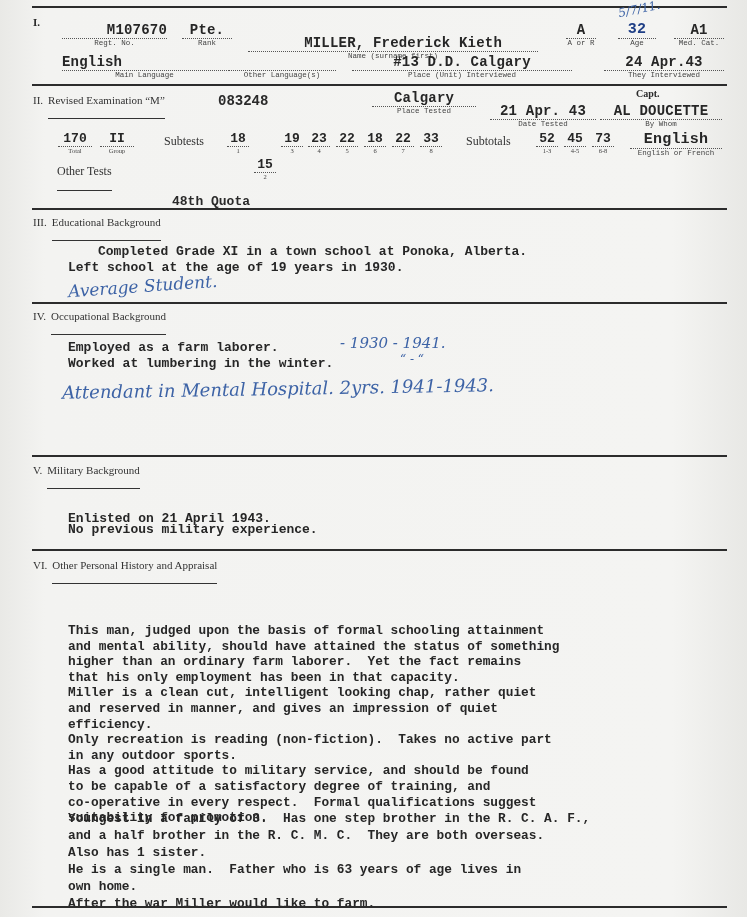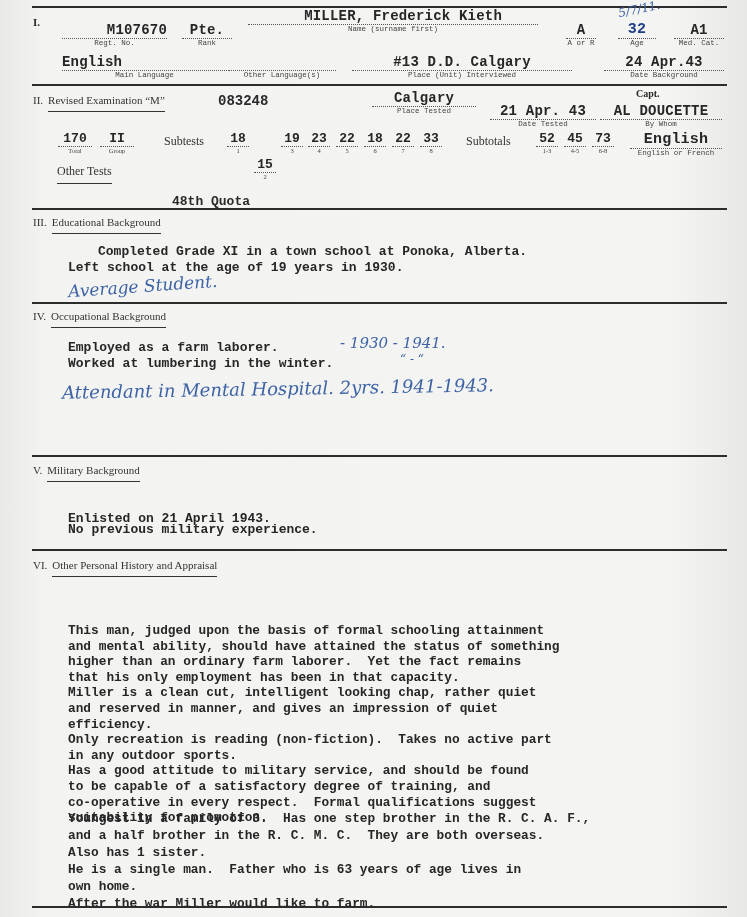--- a/index.html
+++ b/index.html
@@ -25,21 +25,21 @@
   }
   .field .lbl {
     display: block; font-family: Liberation Mono, monospace;
     font-size: 7.5px; line-height: 9px; color: #444; white-space: nowrap;
   }
   .sec-title {
     position: absolute; font-family: "Liberation Serif", "DejaVu Serif", serif;
     font-size: 11px; color: #333; white-space: nowrap;
   }
   .sec-title .num { margin-right: 5px; }
-  .sec-title .txt { border-bottom: 1px solid #333; padding-bottom: 5px; }
+  .sec-title .txt { border-bottom: 1px solid #333; padding-bottom: 12px; }
   .typed {
     position: absolute; left: 68px;
     font-family: "Liberation Mono", "DejaVu Sans Mono", monospace;
     font-size: 13px; font-weight: bold; line-height: 15.5px; color: #262626;
     white-space: pre;
   }
   .hand {
     position: absolute; font-family: "DejaVu Serif", serif; font-style: italic;
     color: #3d63a6; white-space: nowrap;
   }
@@ -61,21 +61,21 @@
   <div class="abs serif" style="left:33px;top:16px;font-size:11px;font-weight:bold;">I.</div>
 
   <div class="field" style="left:62px;top:22px;width:105px;">
     <span class="val" style="text-align:right;">M107670</span>
     <span class="lbl">Regt. No.</span>
   </div>
   <div class="field" style="left:182px;top:22px;width:50px;">
     <span class="val">Pte.</span>
     <span class="lbl">Rank</span>
   </div>
-  <div class="field" style="left:248px;top:8px;width:290px;">
+  <div class="field" style="left:248px;top:35px;width:290px;">
     <span class="val" style="text-align:right;padding-right:36px;">MILLER, Frederick Kieth</span>
     <span class="lbl">Name (surname first)</span>
   </div>
   <div class="field" style="left:566px;top:22px;width:30px;">
     <span class="val">A</span>
     <span class="lbl">A or R</span>
   </div>
   <div class="hand" style="left:618px;top:2px;font-size:12px;transform:rotate(-12deg);">5/7/11.</div>
   <div class="field" style="left:618px;top:22px;width:38px;">
     <span class="val" style="color:#1f3f86;font-size:15px;">32</span>
@@ -93,21 +93,21 @@
   <div class="field" style="left:228px;top:54px;width:108px;">
     <span class="val" style="min-height:16px;"></span>
     <span class="lbl">Other Language(s)</span>
   </div>
   <div class="field" style="left:352px;top:54px;width:220px;">
     <span class="val">#13 D.D. Calgary</span>
     <span class="lbl">Place (Unit) Interviewed</span>
   </div>
   <div class="field" style="left:604px;top:54px;width:120px;">
     <span class="val">24 Apr.43</span>
-    <span class="lbl">Date Background</span>
+    <span class="lbl">They Interviewed</span>
   </div>
 
   <div class="rule" style="top:84px;"></div>
 
   <div class="sec-title" style="left:33px;top:94px;">
     <span class="num">II.</span><span class="txt">Revised Examination “M”</span>
   </div>
   <div class="abs" style="left:218px;top:93px;font-size:14px;font-weight:bold;">083248</div>
 
   <div class="abs serif" style="left:636px;top:88px;font-size:10px;font-family:Liberation Serif, serif;font-weight:bold;">Capt.</div>

